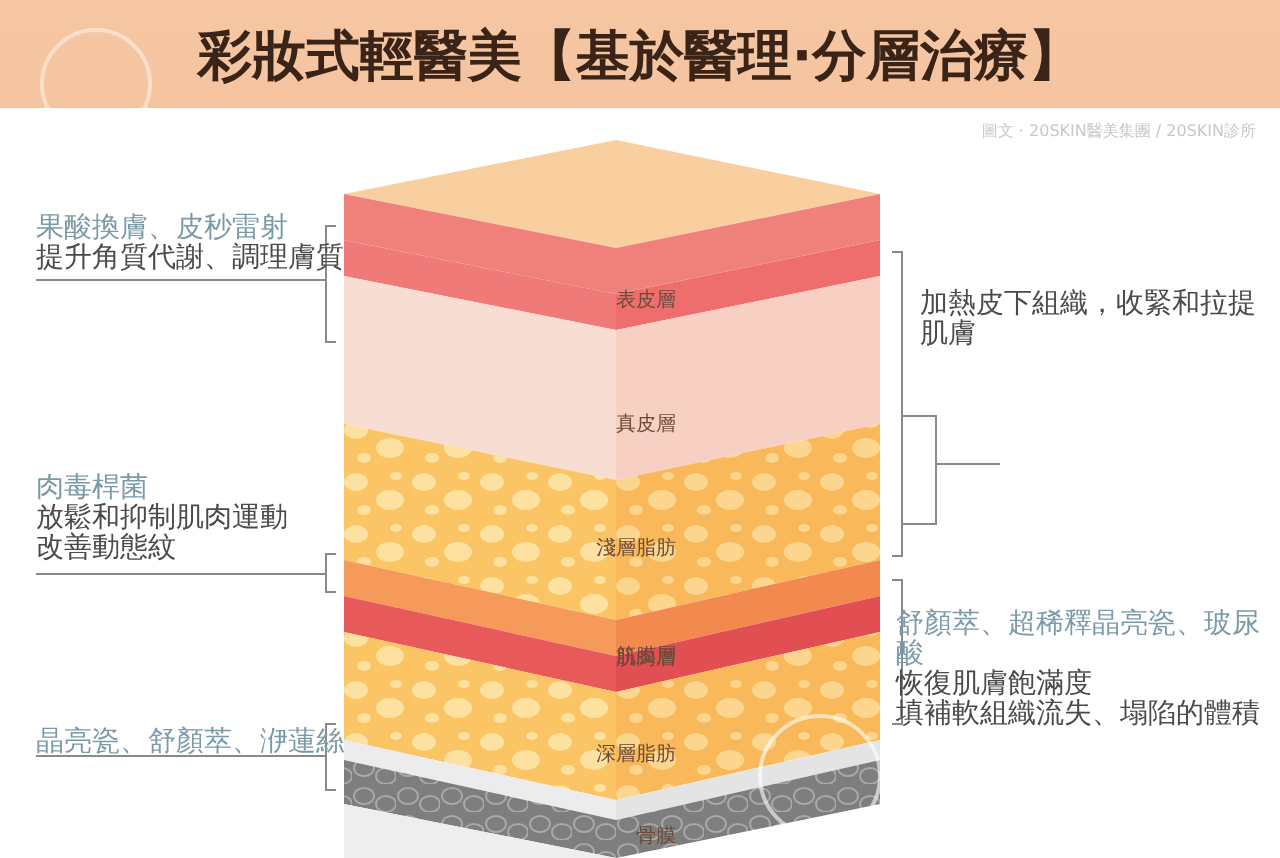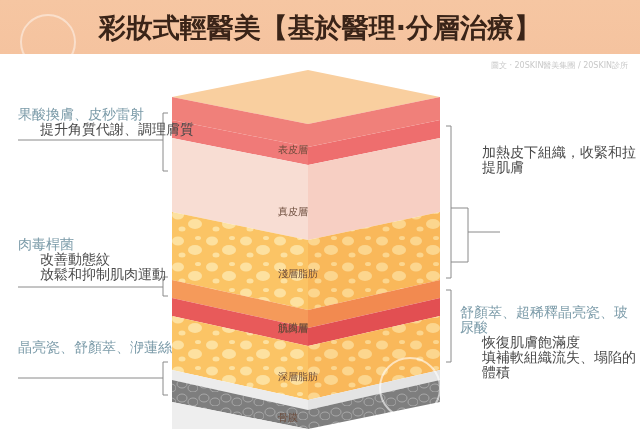--- a/index.html
+++ b/index.html
@@ -18,25 +18,25 @@
   }
   .title {
     position: absolute; left: 0; width: 640px; top: 10px; text-align: center;
     font-size: 27px; font-weight: bold; color: #3a2418; letter-spacing: 0px;
   }
   .credit {
     position: absolute; right: 12px; top: 60px; font-size: 8px; color: #c8c8c8;
   }
   .diagram { position: absolute; left: 0; top: 0; width: 640px; height: 429px; }
   .lbl {
-    position: absolute; font-size: 10px; color: #6a4a3a; text-align: left; width: 60px;
+    position: absolute; font-size: 10px; color: #6a4a3a; text-align: right; width: 60px;
   }
   .note { position: absolute; font-size: 14px; line-height: 15px; }
   .note .t { color: #7a9aa8; }
-  .note .d { color: #4a4a4a; margin-left: 22px; }
+  .note .d { color: #4a4a4a; }
 </style>
 </head>
 <body>
 
 <div class="header">
   <div class="logo-ring"></div>
   <div class="title">彩妝式輕醫美【基於醫理·分層治療】</div>
 </div>
 <div class="credit">圖文 · 20SKIN醫美集團 / 20SKIN診所</div>
 
@@ -115,27 +115,27 @@
 <div class="lbl" style="left:278px; top:322px;">肌肉層</div>
 <div class="lbl" style="left:278px; top:370px;">深層脂肪</div>
 <div class="lbl" style="left:278px; top:411px;">骨膜</div>
 
 <div class="note" style="left:18px; top:107px;">
   <div class="t">果酸換膚、皮秒雷射</div>
   <div class="d">提升角質代謝、調理膚質</div>
 </div>
 <div class="note" style="left:18px; top:237px;">
   <div class="t">肉毒桿菌</div>
+  <div class="d">放鬆和抑制肌肉運動</div>
   <div class="d">改善動態紋</div>
-  <div class="d">放鬆和抑制肌肉運動</div>
 </div>
-<div class="note" style="left:18px; top:340px;">
+<div class="note" style="left:18px; top:364px;">
   <div class="t">晶亮瓷、舒顏萃、洢蓮絲</div>
 </div>
 
 <div class="note" style="left:460px; top:145px;">
   <div class="d">加熱皮下組織，收緊和拉提肌膚</div>
 </div>
-<div class="note" style="left:460px; top:305px;">
+<div class="note" style="left:448px; top:305px;">
   <div class="t">舒顏萃、超稀釋晶亮瓷、玻尿酸</div>
   <div class="d">恢復肌膚飽滿度</div>
   <div class="d">填補軟組織流失、塌陷的體積</div>
 </div>
 
 </body></html>

